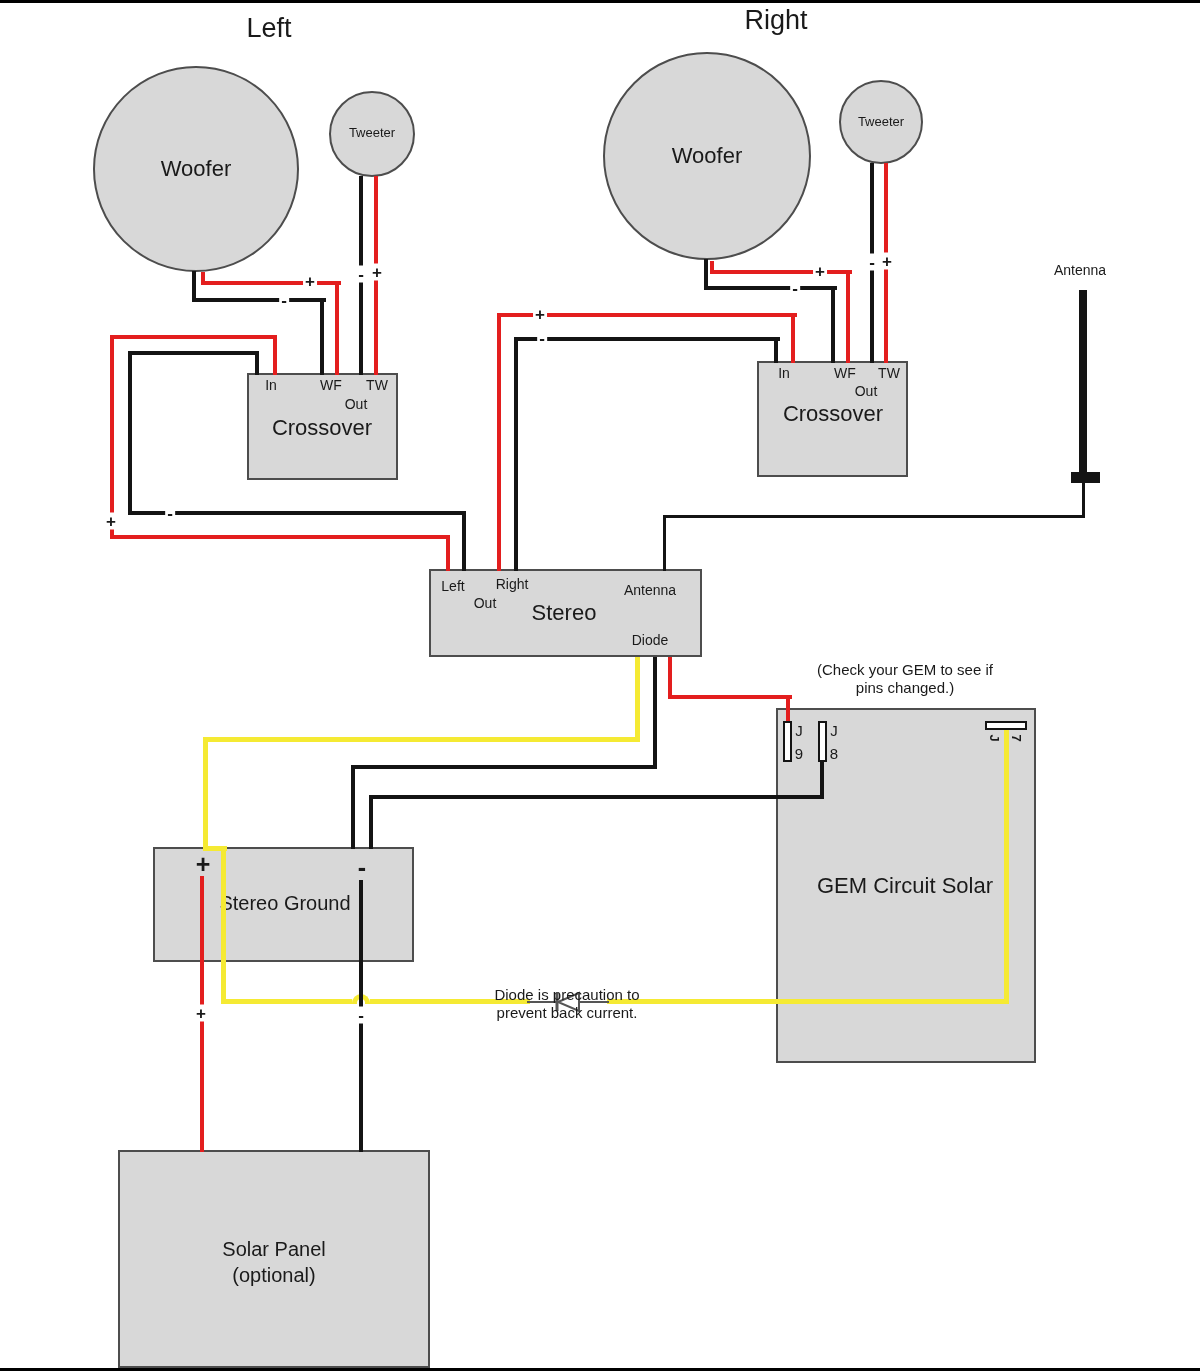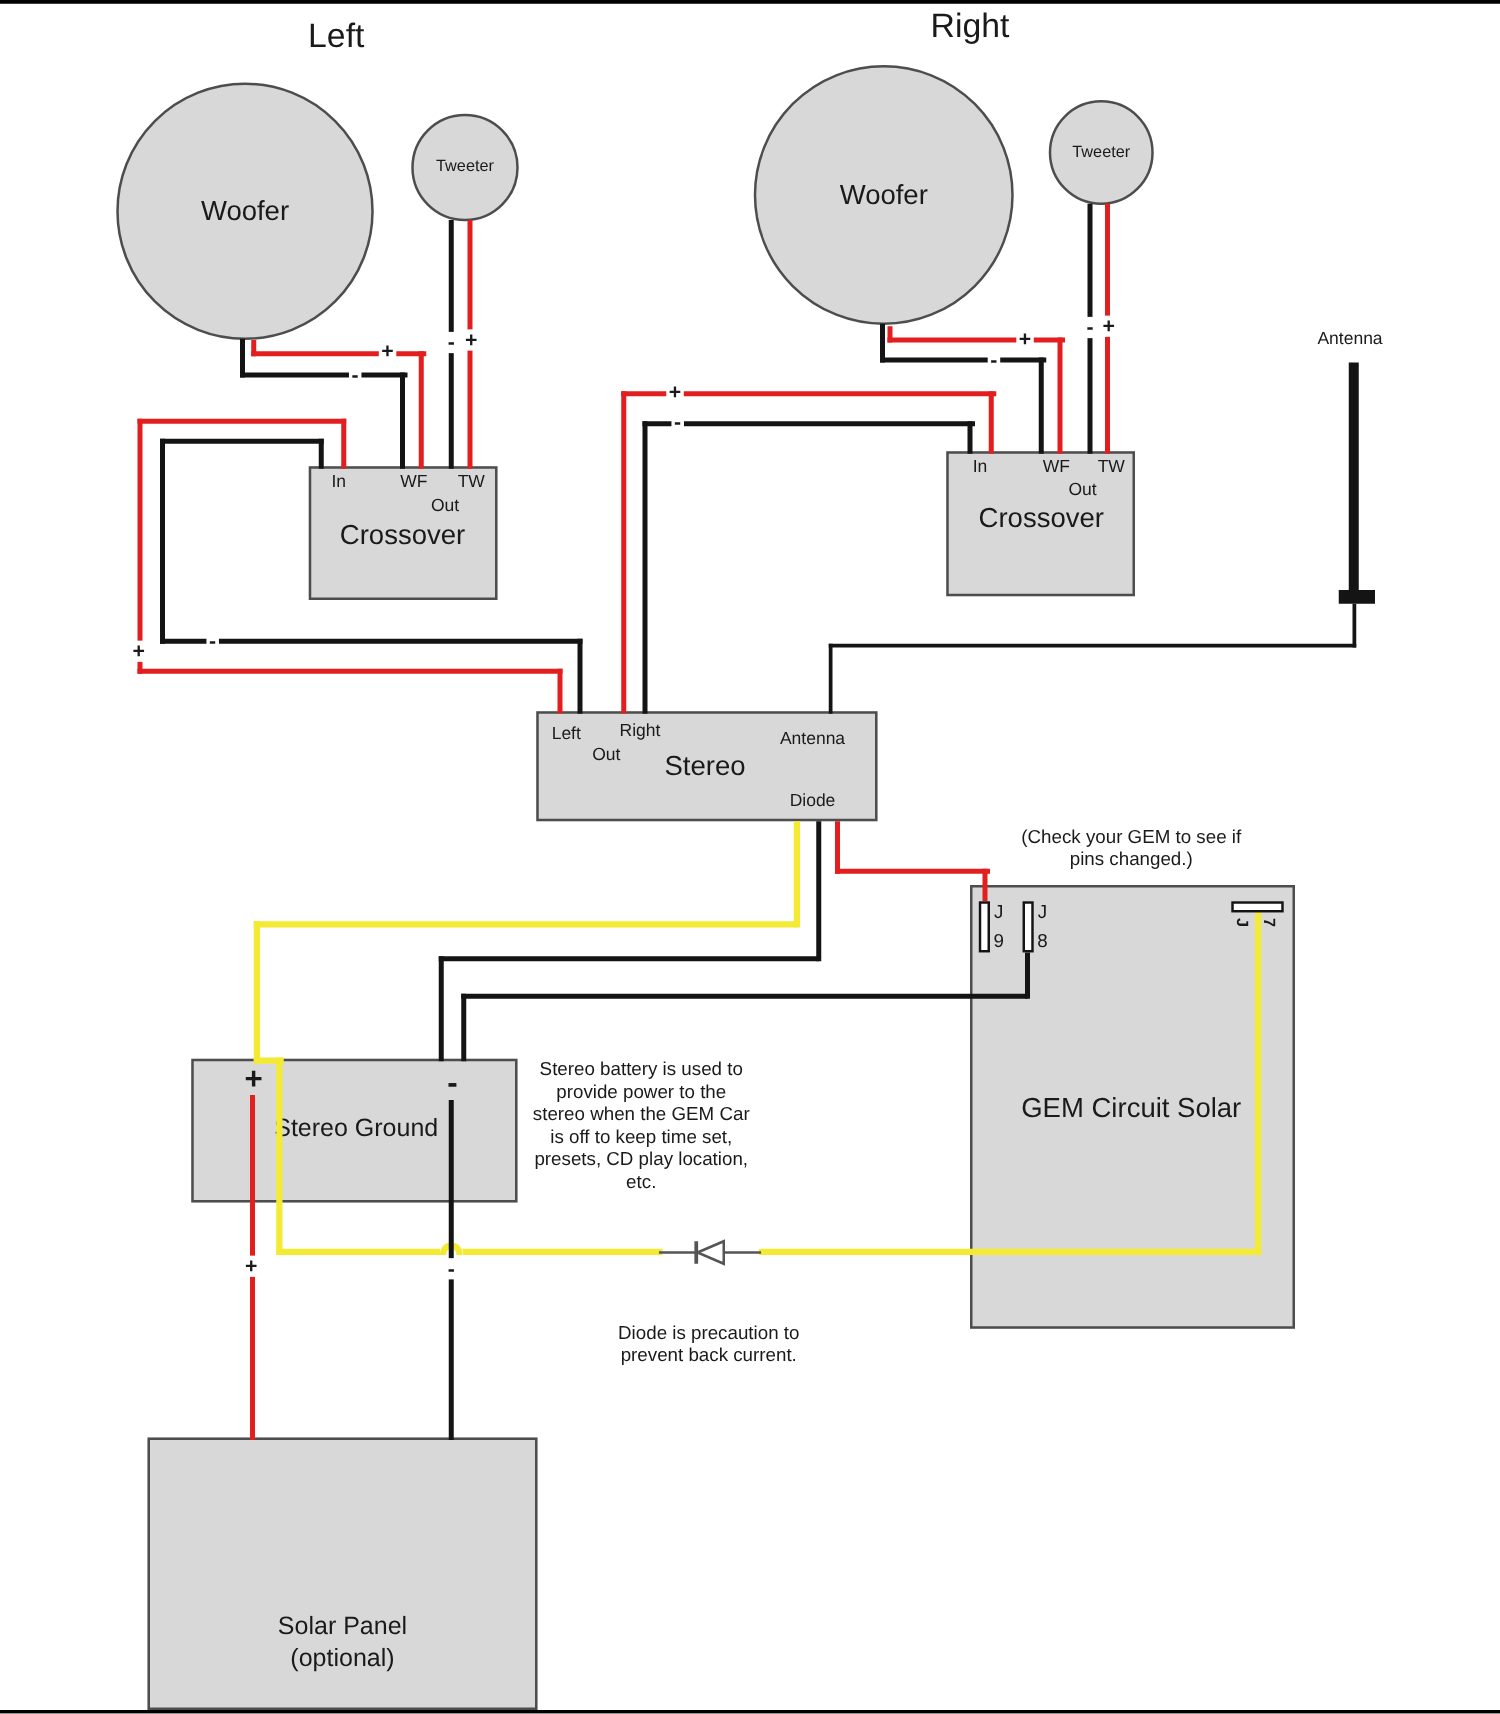--- a/index.html
+++ b/index.html
@@ -70,21 +70,21 @@
 
   <div class="box" style="left:776px;top:708px;width:260px;height:355px;"></div>
   <div class="lbl f22" style="left:905px;top:886px;">GEM Circuit Solar</div>
 
   <div class="box" style="left:153px;top:847px;width:261px;height:115px;"></div>
   <div class="lbl f20" style="left:285px;top:903px;">Stereo Ground</div>
   <div class="bigmark" style="left:203px;top:864px;">+</div>
   <div class="bigmark" style="left:362px;top:867px;">-</div>
 
   <div class="box" style="left:118px;top:1150px;width:312px;height:218px;"></div>
-  <div class="note f20" style="left:274px;top:1288px;font-size:20px;line-height:26px;text-align:center;">Solar Panel
+  <div class="note f20" style="left:274px;top:1236px;font-size:20px;line-height:26px;text-align:center;">Solar Panel
 (optional)</div>
 
   <div class="wire blk" style="left:1079px;top:290px;width:8px;height:185px;"></div>
   <div class="wire blk" style="left:1071px;top:472px;width:29px;height:11px;"></div>
   <div class="lbl f14" style="left:1080px;top:270px;">Antenna</div>
 
   <div class="wire blk" style="left:192px;top:271px;width:4px;height:31px;"></div>
   <div class="wire blk" style="left:192px;top:298px;width:134px;height:4px;"></div>
   <div class="wire blk" style="left:320px;top:298px;width:4px;height:77px;"></div>
   <div class="wire red" style="left:201px;top:272px;width:4px;height:13px;"></div>
@@ -178,22 +178,16 @@
   <div class="pin" style="left:985px;top:721px;width:42px;height:9px;"></div>
   <div class="pinlbl" style="left:799px;top:730px;">J</div>
   <div class="pinlbl" style="left:799px;top:753px;">9</div>
   <div class="pinlbl" style="left:834px;top:730px;">J</div>
   <div class="pinlbl" style="left:834px;top:753px;">8</div>
   <div class="rot" style="left:994px;top:738px;">J</div>
   <div class="rot" style="left:1016px;top:738px;">7</div>
 
   <div class="note" style="left:905px;top:661px;">(Check your GEM to see if
 pins changed.)</div>
-  <div class="note" style="left:513px;top:847px;">Stereo battery is used to
-provide power to the
-stereo when the GEM Car
-is off to keep time set,
-presets, CD play location,
-etc.</div>
-  <div class="note" style="left:567px;top:1058px;">Diode is precaution to
+  <div class="note" style="left:567px;top:986px;">Diode is precaution to
 prevent back current.</div>
 
 </div>
 
 </body></html>

